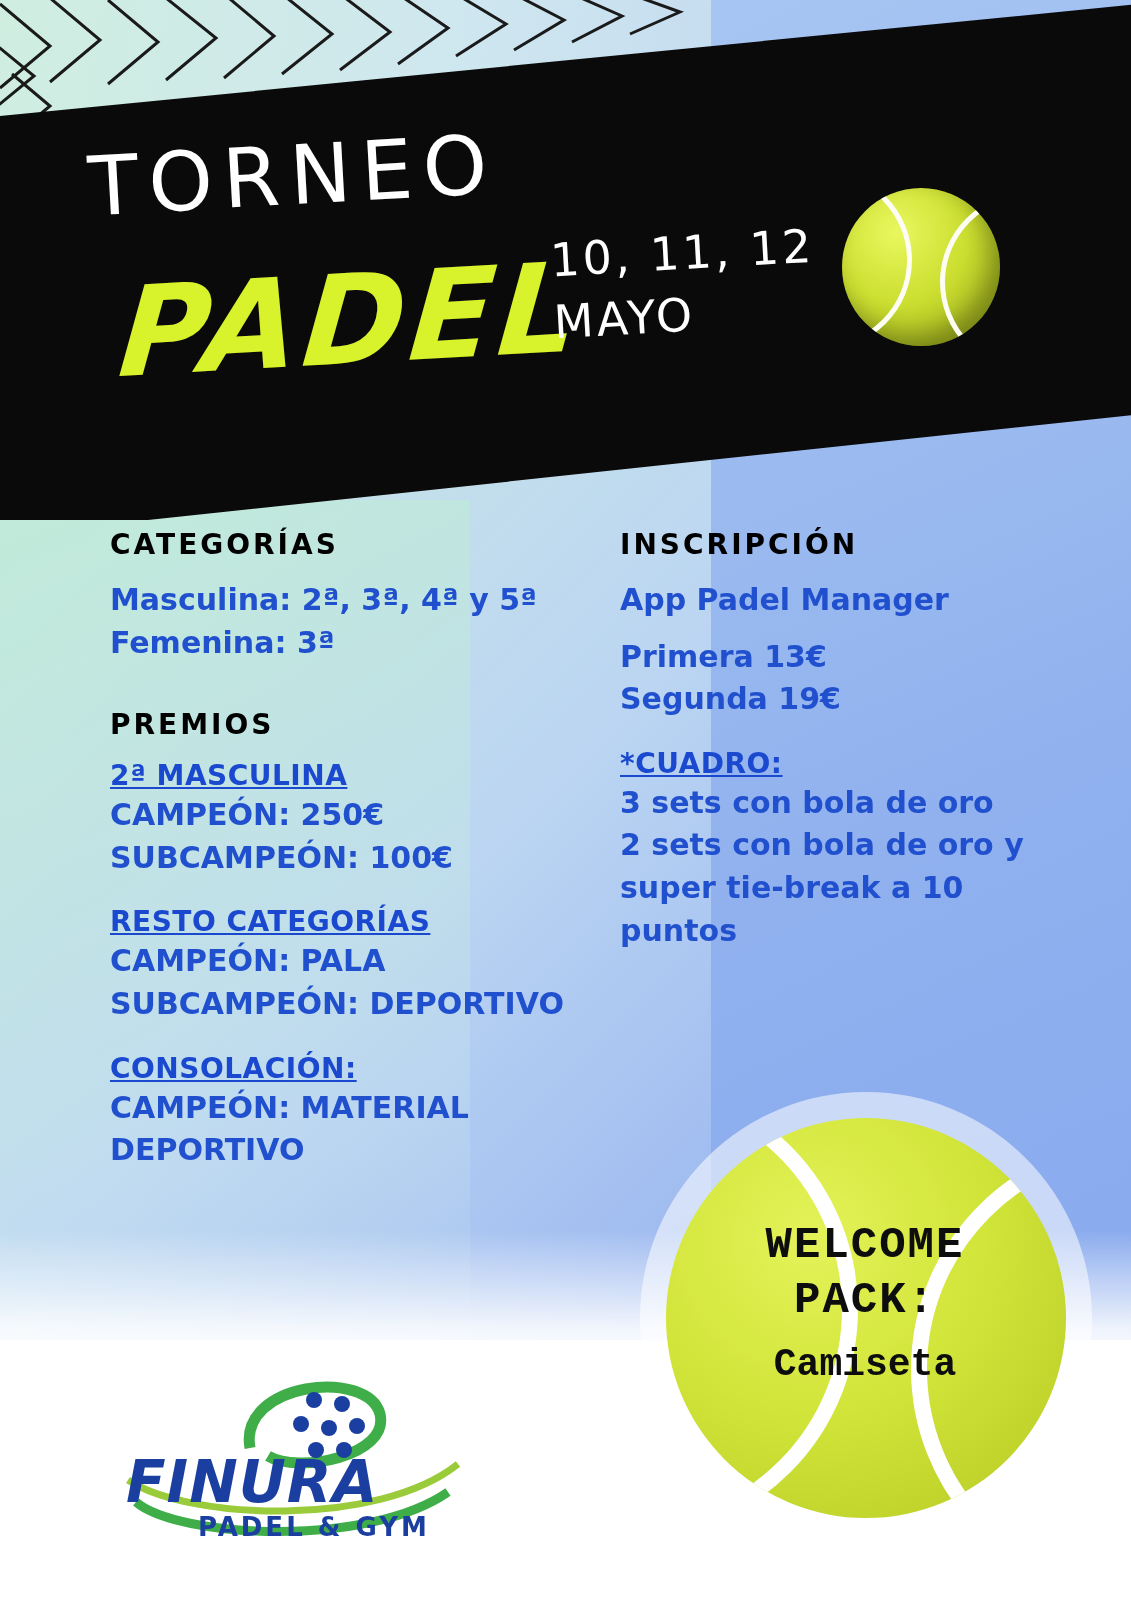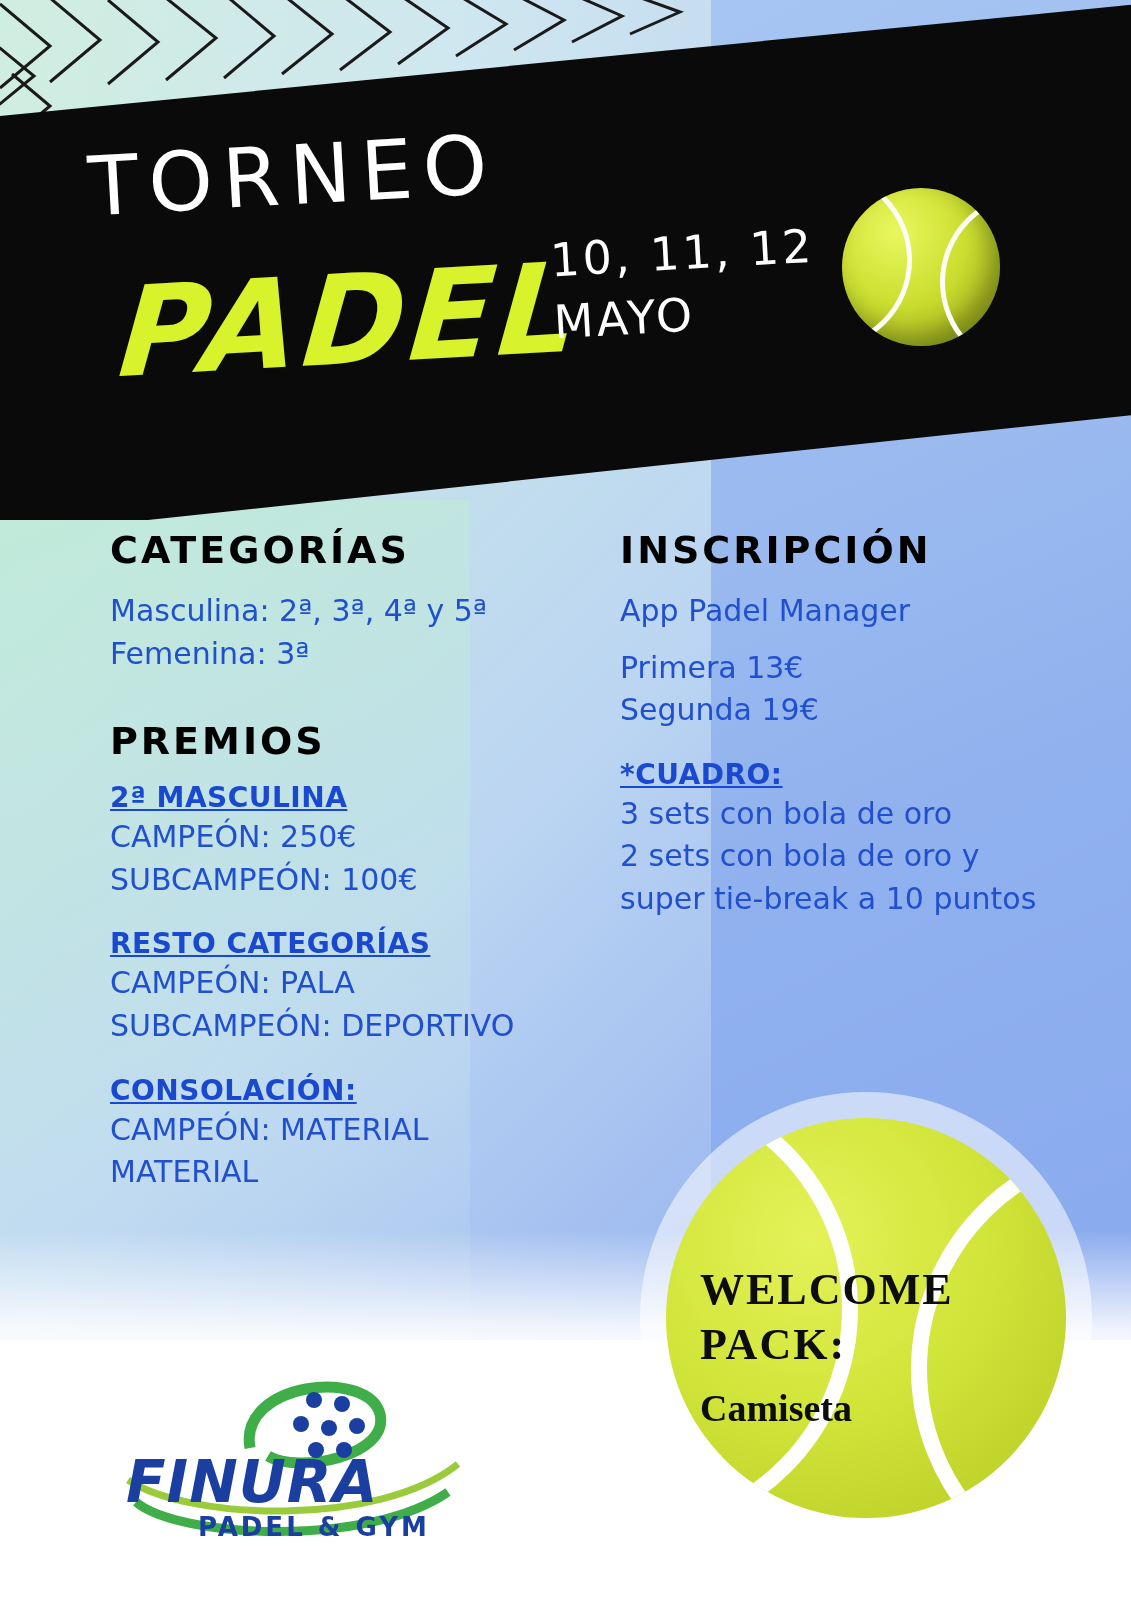--- a/index.html
+++ b/index.html
@@ -150,30 +150,30 @@
     left: 620px;
     top: 528px;
     width: 460px;
     color: #1c4fd8;
   }
 
   h2.section {
     margin: 0 0 18px 0;
     font-family: "DejaVu Sans", sans-serif;
     font-weight: 700;
-    font-size: 38px;
+    font-size: 28px;
     letter-spacing: 3px;
     color: #000000;
   }
   .line {
     font-size: 30px;
     line-height: 1.42;
     color: #2150cf;
     font-family: "DejaVu Sans", sans-serif;
-    font-weight: 400;
+    font-weight: 700;
   }
   .sub {
     font-size: 28px;
     font-weight: 700;
     color: #1a49d0;
     text-decoration: underline;
     font-family: "DejaVu Sans", sans-serif;
     margin-top: 26px;
     margin-bottom: 2px;
     letter-spacing: .5px;
@@ -204,24 +204,25 @@
     position: absolute;
     left: 640px; top: 1092px;
     width: 452px; height: 452px;
     border-radius: 50%;
     background: rgba(255,255,255,.55);
   }
 
   .welcome {
     position: absolute;
     left: 700px;
-    top: 1262px;
+    top: 1218px;
     width: 330px;
+    text-align: center;
     color: #0d0d0d;
-    font-family: Liberation Serif, serif;
+    font-family: Liberation Mono, monospace;
   }
   .welcome .w1 {
     font-weight: 700;
     font-size: 44px;
     letter-spacing: 2px;
     line-height: 1.25;
   }
   .welcome .w2 {
     font-weight: 700;
     font-size: 38px;
@@ -324,21 +325,21 @@
     <div class="sub" style="margin-top:16px">2ª MASCULINA</div>
     <div class="line">CAMPEÓN: 250€</div>
     <div class="line">SUBCAMPEÓN: 100€</div>
 
     <div class="sub">RESTO CATEGORÍAS</div>
     <div class="line">CAMPEÓN: PALA</div>
     <div class="line">SUBCAMPEÓN: DEPORTIVO</div>
 
     <div class="sub">CONSOLACIÓN:</div>
     <div class="line">CAMPEÓN: MATERIAL</div>
-    <div class="line">MATERIAL</div>
+    <div class="line">DEPORTIVO</div>
   </div>
 
   <div class="col-right">
     <h2 class="section">INSCRIPCIÓN</h2>
     <div class="line">App Padel Manager</div>
     <div class="gap-s"></div>
     <div class="line">Primera 13€</div>
     <div class="line">Segunda 19€</div>
 
     <div class="sub">*CUADRO:</div>

